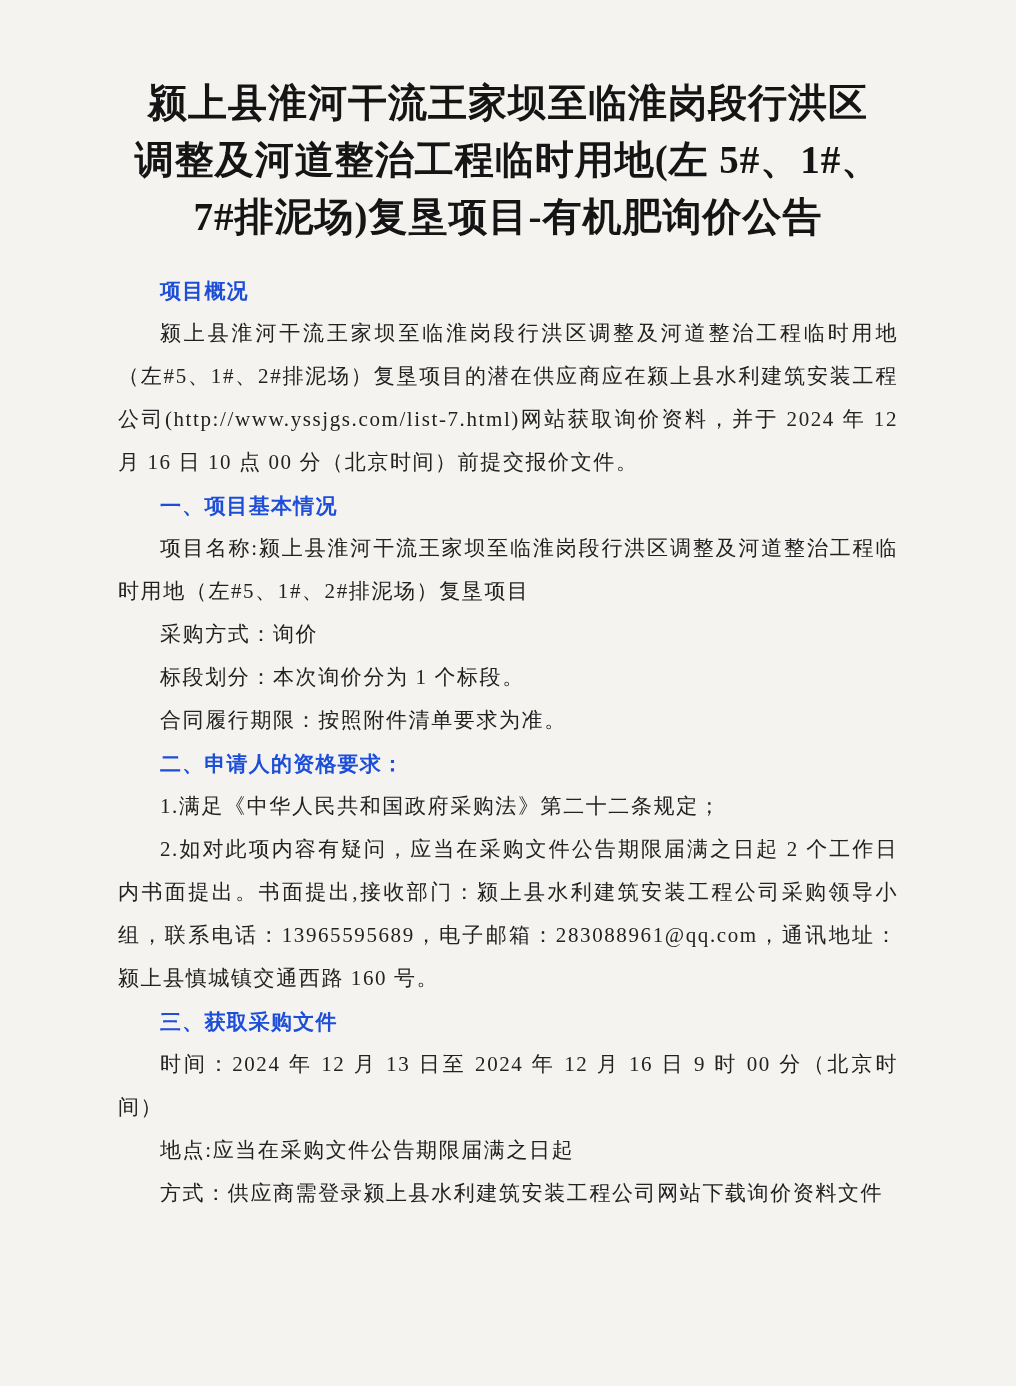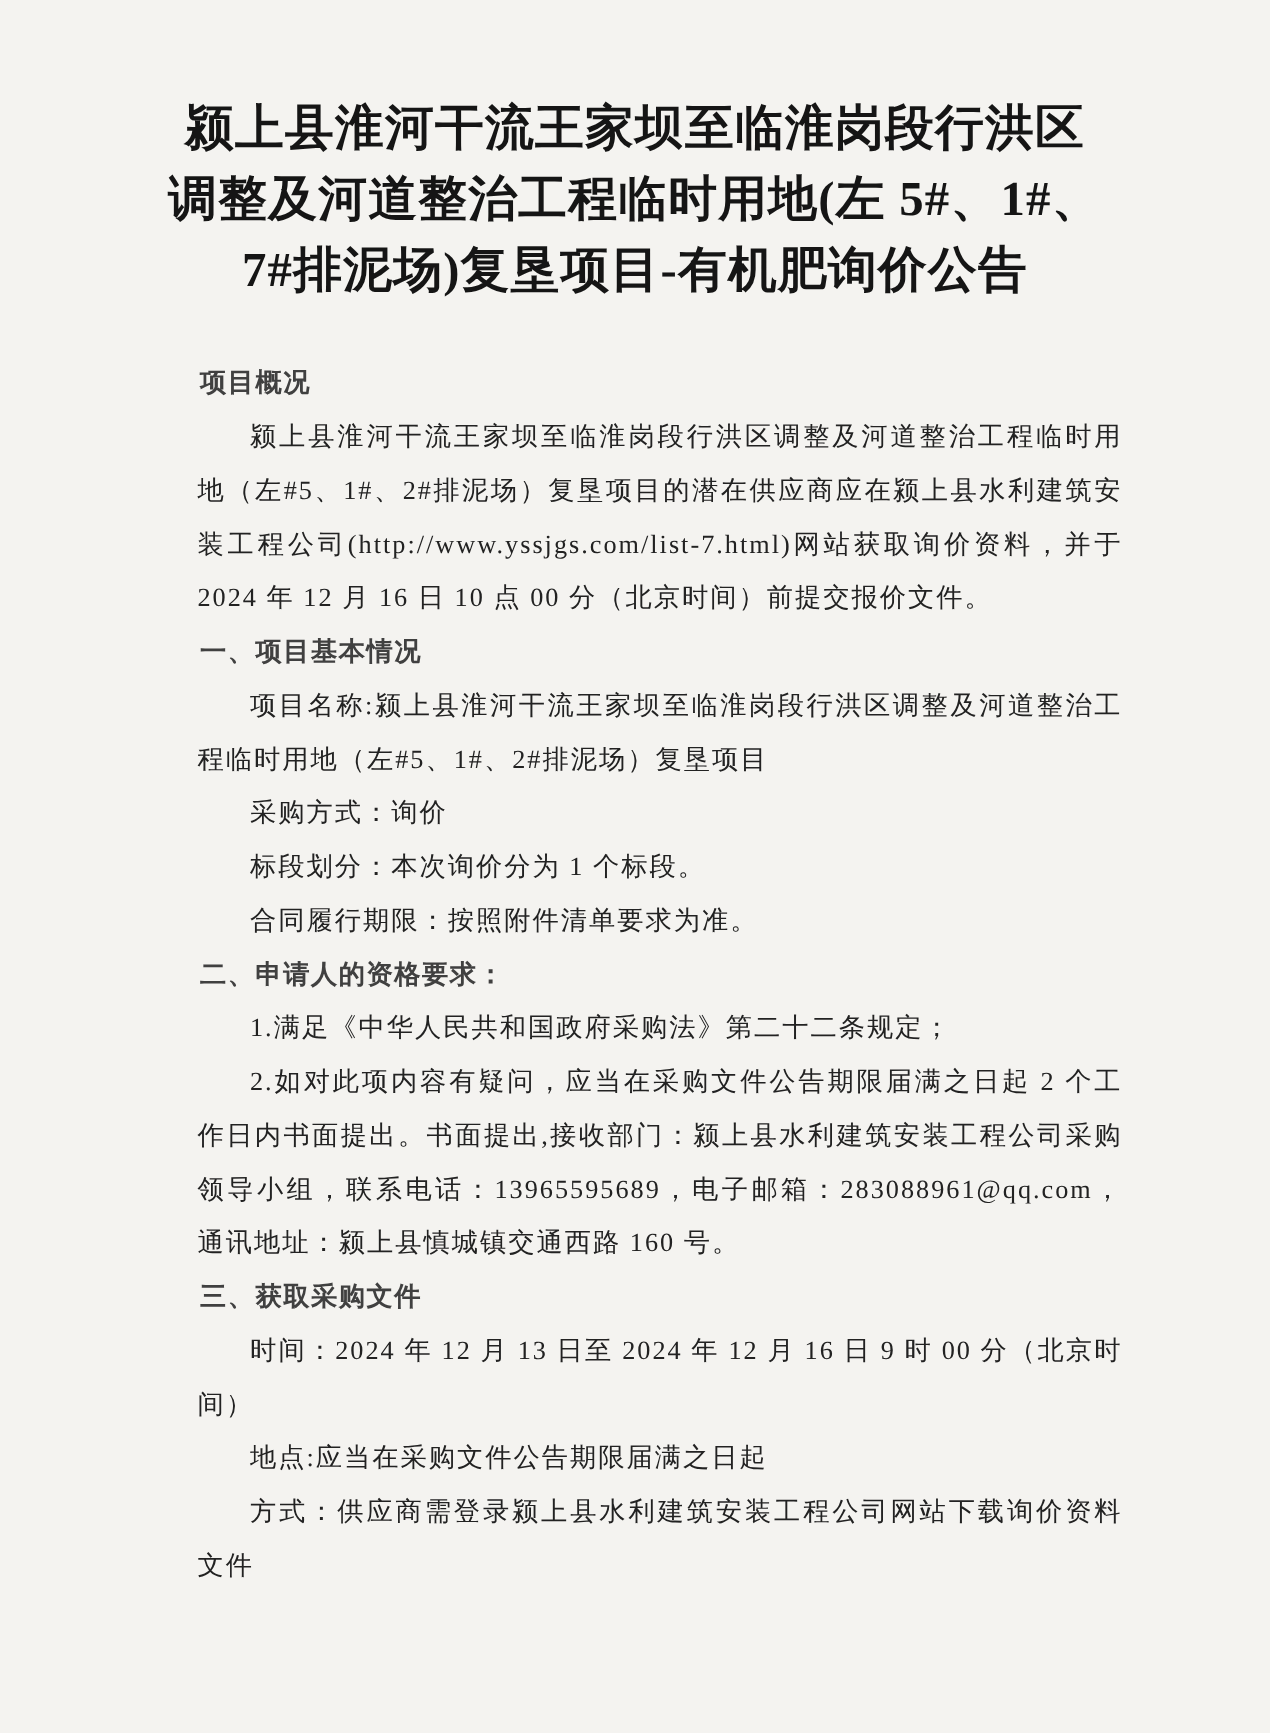--- a/index.html
+++ b/index.html
@@ -21,46 +21,45 @@
     padding: 74px 118px 30px 118px;
     background: #f4f3f0;
   }
   .title {
     text-align: center;
     font-weight: 700;
     font-size: 39px;
     line-height: 57px;
     letter-spacing: 1px;
     color: #151515;
-    margin: 0 -14px 40px -14px;
+    margin: 0 -14px 24px -14px;
   }
   .title .title-line {
     display: block;
     white-space: nowrap;
   }
   .doc-body {
     font-size: 21px;
     line-height: 43px;
     letter-spacing: 1.6px;
     text-align: justify;
     color: #222222;
   }
   .block {
     margin: 0;
     text-indent: 2em;
   }
   .heading {
     font-weight: 700;
-    color: #404040;
+    color: #1d4ed8;
     font-family: "Liberation Sans", "DejaVu Sans", sans-serif;
     letter-spacing: 1.2px;
   }
   .para {
     font-weight: 400;
-    margin-left: 40px;
   }
 </style>
 </head>
 <body>
 
 <div class="page">
 
   <h1 class="title">
     <span class="title-line">颍上县淮河干流王家坝至临淮岗段行洪区</span>
     <span class="title-line">调整及河道整治工程临时用地(左 5#、1#、</span>

